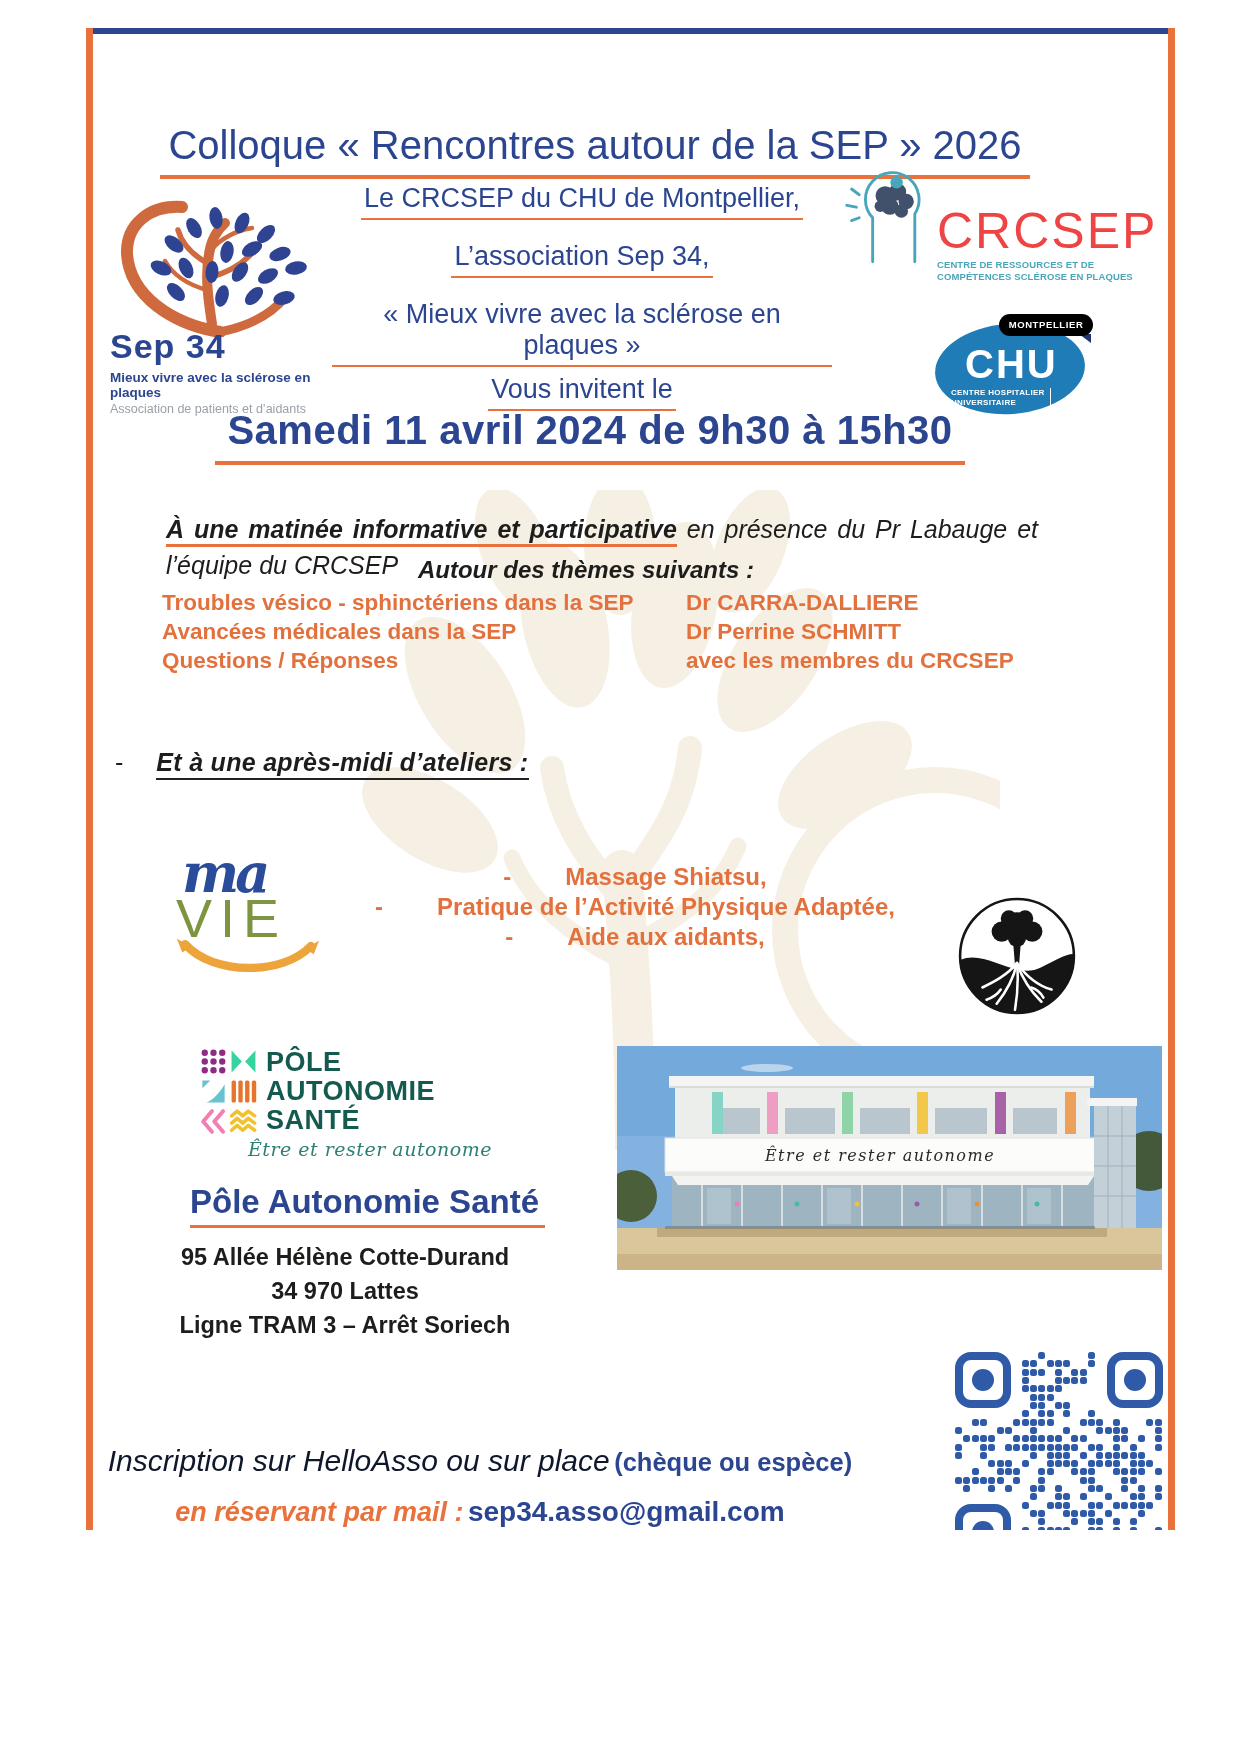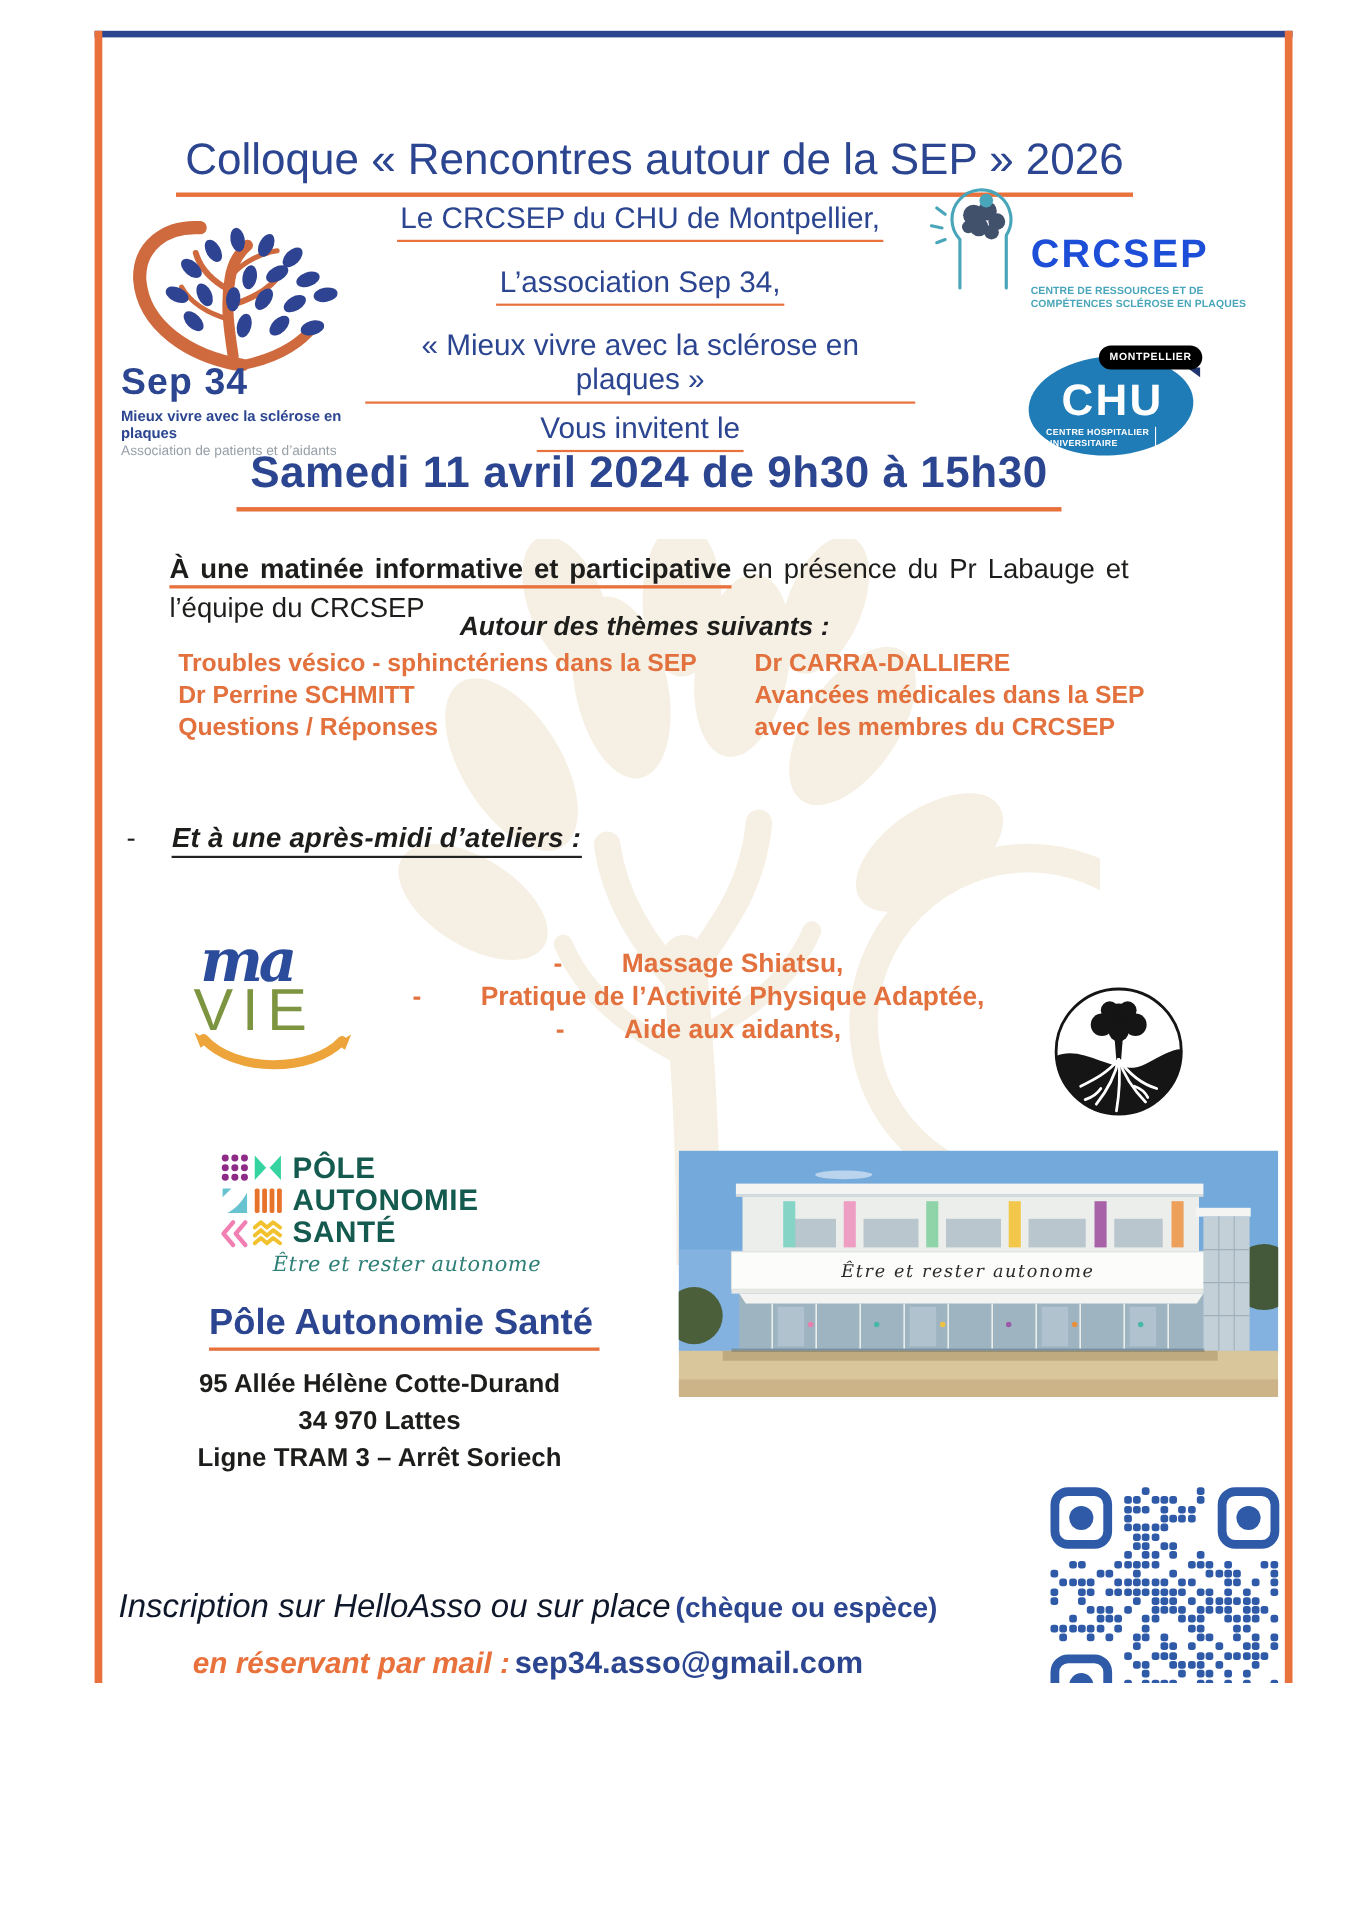--- a/index.html
+++ b/index.html
@@ -28,21 +28,21 @@
 
   
   .invites{left:332px;top:183px;width:500px;}
   .inv-row{position:absolute;width:100%;text-align:center;}
   .inv{display:inline-block;font-size:27px;font-weight:500;color:#2b4590;
        border-bottom:2px solid #e8713c;padding:0 3px 4px 3px;}
 
   
   .crcsep{left:842px;top:158px;width:320px;display:flex;}
   .crcsep-text{margin:52px 0 0 4px;}
-  .crcsep-name{font-size:36px;font-weight:700;color:#1d4ed8;letter-spacing:2px;line-height:42px;}
+  .crcsep-name{font-size:50px;font-weight:400;color:#ef4444;letter-spacing:2px;line-height:42px;}
   .crcsep-tag{font-size:9.5px;font-weight:700;color:#49a6ba;width:225px;line-height:1.3;margin-top:7px;letter-spacing:0.1px;}
 
   
   .chu{left:935px;top:314px;width:160px;height:102px;}
   .chu-ellipse{position:absolute;left:0;top:10px;width:150px;height:90px;background:#1f7cb6;
                border-radius:50%;transform:rotate(-4deg);}
   .chu-banner{position:absolute;right:2px;top:0;width:94px;height:22px;background:#000000;border-radius:11px;
               color:#fff;font-size:9.5px;font-weight:700;line-height:22px;text-align:center;letter-spacing:0.6px;z-index:2;}
   .chu-fold{position:absolute;right:4px;top:20px;width:0;height:0;
             border-left:12px solid transparent;border-top:9px solid #20356e;z-index:1;}
@@ -242,31 +242,31 @@
       <div class="chu-sub">
         <div>CENTRE HOSPITALIER</div>
         <div>UNIVERSITAIRE</div>
       </div>
     </div>
 
     <div class="abs date-wrap">
       <div class="date">Samedi 11 avril 2024 de 9h30 à 15h30</div>
     </div>
 
-    <p class="abs intro" style="margin:4px;"><span class="intro-b">À une matinée informative et participative</span><span class="intro-r"> en présence du Pr Labauge et l’équipe du CRCSEP</span></p>
+    <p class="abs intro" style="margin:16px;font-style:italic;"><span class="intro-b">À une matinée informative et participative</span><span class="intro-r"> en présence du Pr Labauge et l’équipe du CRCSEP</span></p>
 
     <div class="abs themes-heading-wrap">
       <span class="themes-heading">Autour des thèmes suivants :</span>
     </div>
 
     <div class="abs themes">
       <div>Troubles vésico - sphinctériens dans la SEP</div>
       <div>Dr CARRA-DALLIERE</div>
+      <div>Avancées médicales dans la SEP</div>
       <div>Dr Perrine SCHMITT</div>
-      <div>Avancées médicales dans la SEP</div>
       <div>Questions / Réponses</div>
       <div>avec les membres du CRCSEP</div>
     </div>
 
     <div class="abs afternoon">
       <span class="aft-dash">-</span>
       <span class="aft-title">Et à une après-midi d’ateliers :</span>
     </div>
 
     <div class="abs mavie">

